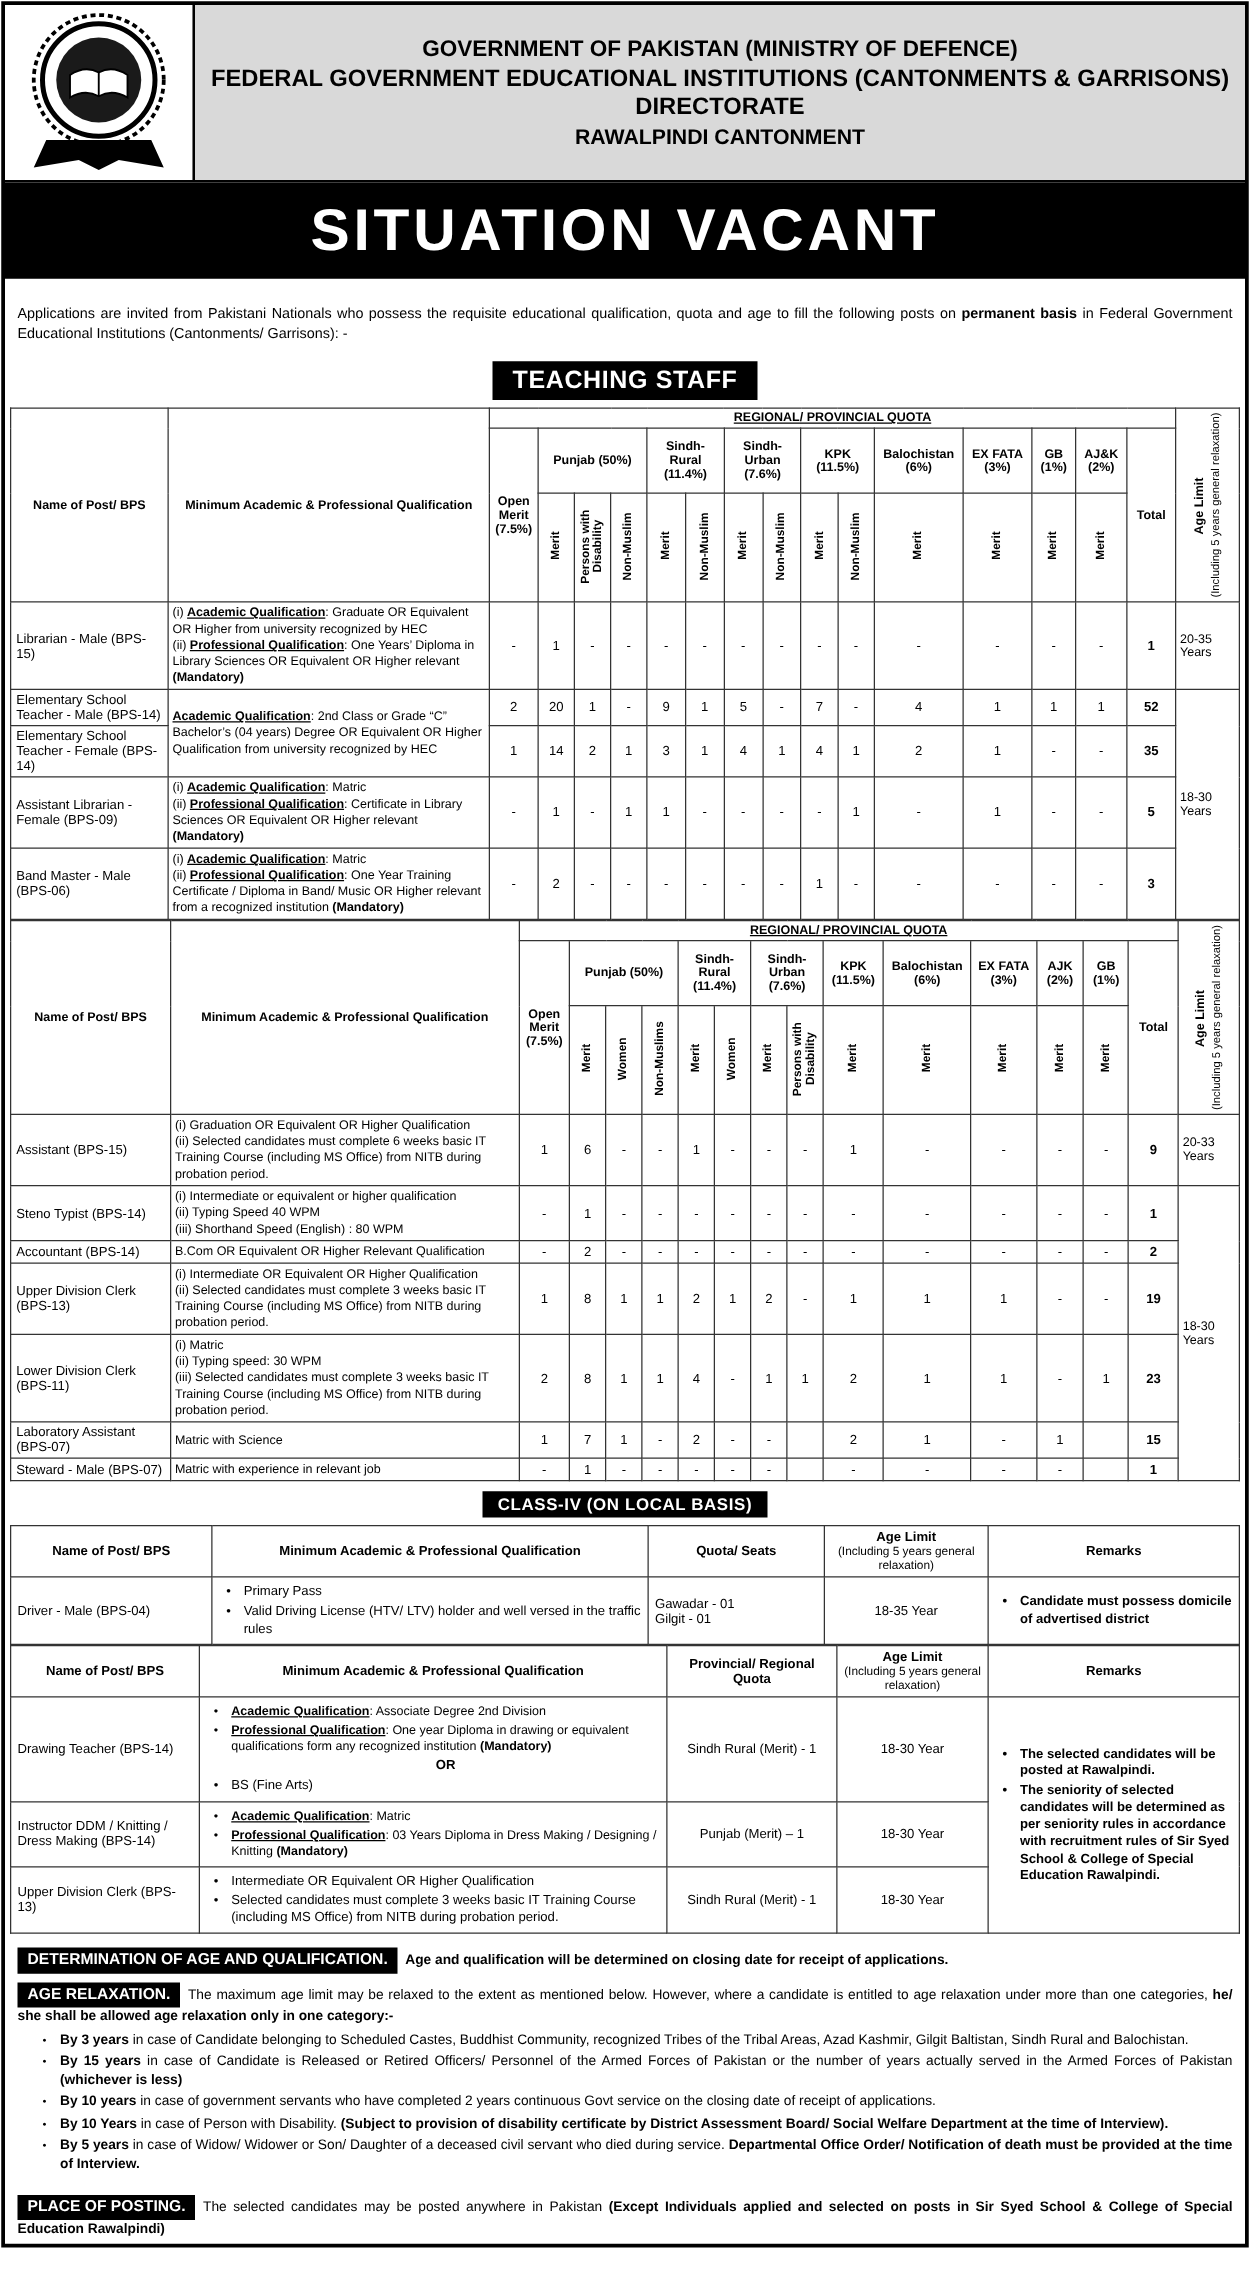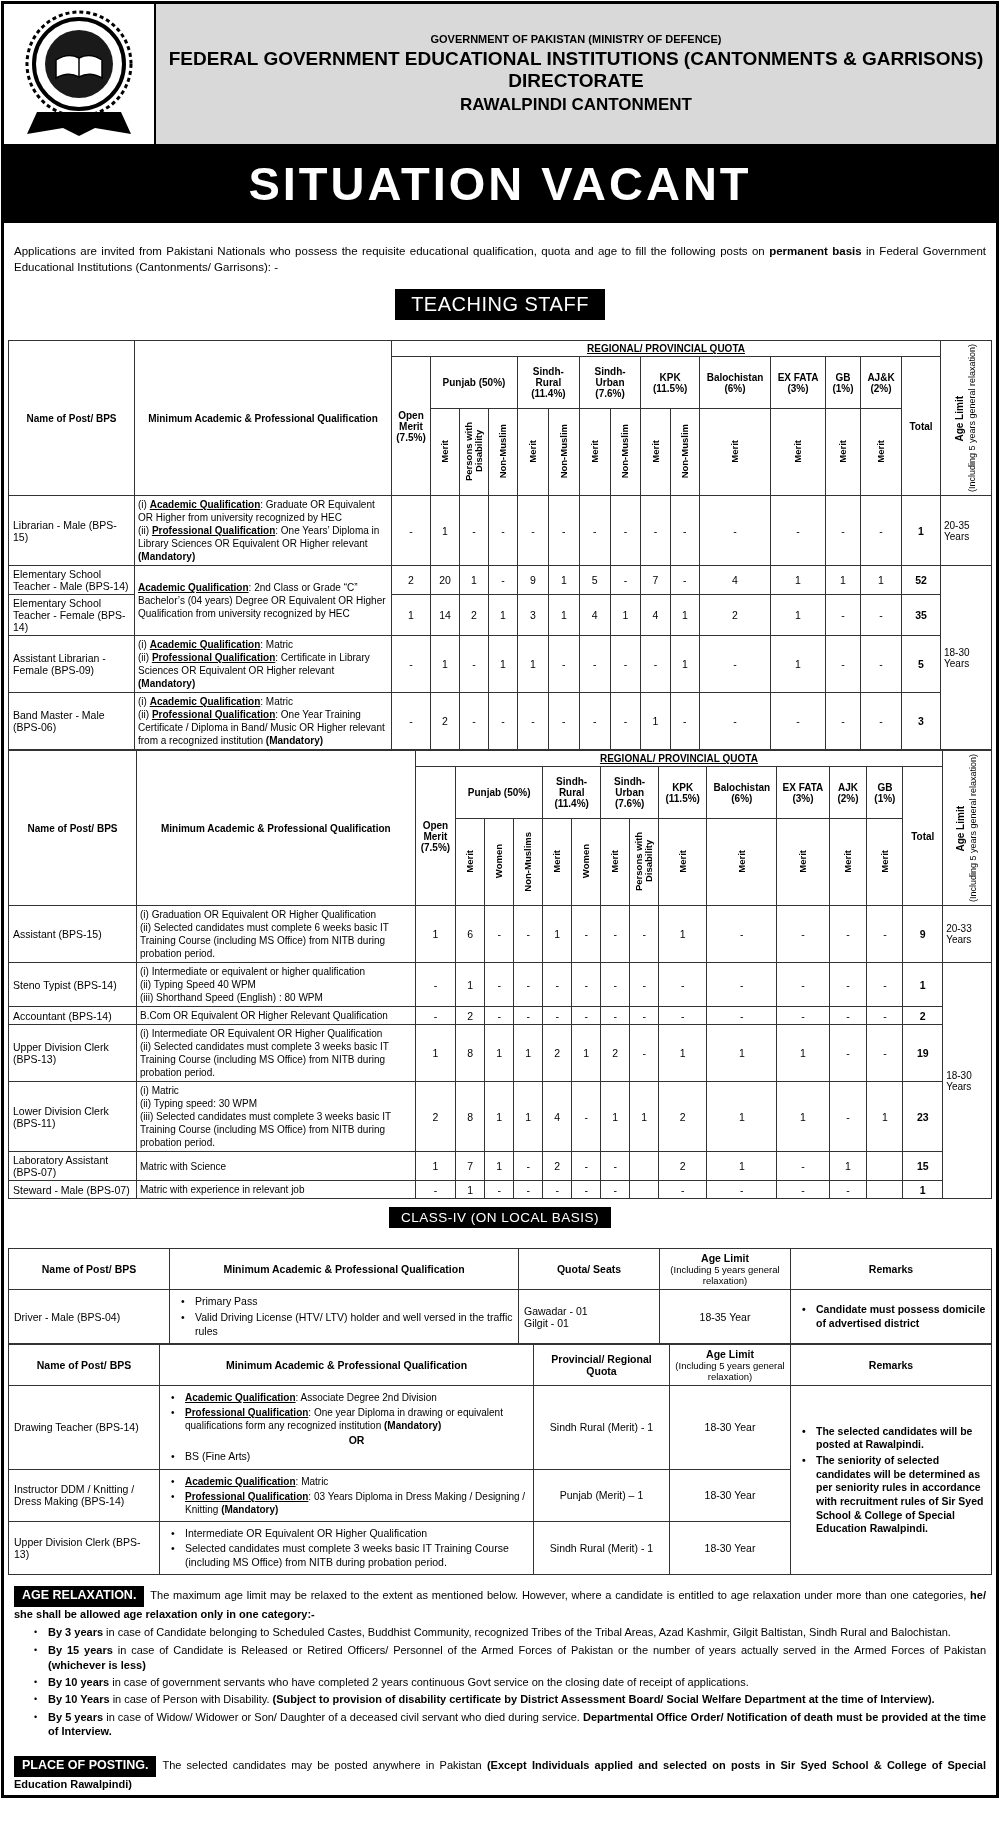--- a/index.html
+++ b/index.html
@@ -2,27 +2,27 @@
 <html><head>
 <meta charset="utf-8">
 <style>
   html,body{margin:0;padding:0;background:#fff;}
   body{font-family:"Liberation Sans",sans-serif;color:#000;width:1000px;}
   .frame{border:3px solid #000;margin:1px;background:#fff;}
   
   .masthead{display:flex;border-bottom:2px solid #000;}
   .logo-box{width:150px;background:#fff;display:flex;align-items:center;justify-content:center;padding:4px 0;}
   .title-box{flex:1;background:#d9d9d9;border-left:2px solid #000;text-align:center;padding:6px 8px;display:flex;flex-direction:column;justify-content:center;}
-  .title-box .l1{font-size:11px;font-weight:bold;}
+  .title-box .l1{font-size:18px;font-weight:bold;}
   .title-box .l2{font-size:19px;font-weight:bold;margin:3px 0;}
   .title-box .l3{font-size:17px;font-weight:bold;}
   .big-banner{background:#000;color:#fff;text-align:center;font-size:47px;font-weight:bold;letter-spacing:3px;padding:10px 0 12px 0;}
   .intro{font-size:11.5px;padding:8px 10px 2px 10px;text-align:justify;line-height:1.45;}
   
-  .sec-banner{background:#000;color:#fff;font-weight:normal;text-align:center;margin:8px auto 20px auto;padding:4px 16px;font-size:20px;width:fit-content;letter-spacing:.5px;}
+  .sec-banner{background:#000;color:#fff;font-weight:bold;text-align:center;margin:8px auto 6px auto;padding:4px 16px;font-size:20px;width:fit-content;letter-spacing:.5px;}
   .sec-banner.small{font-size:13.5px;padding:3px 12px;}
   
   table.q{border-collapse:collapse;margin:0 auto;width:984px;table-layout:auto;}
   table.q th,table.q td{border:1px solid #333;font-size:10px;padding:2px 3px;vertical-align:middle;}
   table.q th{font-weight:bold;text-align:center;}
   table.q td.name{width:118px;font-size:10.5px;padding-left:4px;}
   table.q td.qualcell{width:250px;}
   .qual{white-space:pre-line;line-height:1.3;font-size:10px;text-align:left;}
   .ku{font-weight:bold;text-decoration:underline;}
   table.q td.num{text-align:center;font-size:10.5px;min-width:22px;}
@@ -514,20 +514,21 @@
           </ul>
         </td>
         <td class="ctr">Sindh Rural (Merit) - 1</td>
         <td class="ctr">18-30 Year</td>
       </tr>
     </tbody>
   </table>
 
   <div class="sections">
 
+    <p class="secp"><span class="chip">DETERMINATION OF AGE AND QUALIFICATION.</span><b>Age and qualification will be determined on closing date for receipt of applications.</b></p>
 
     <p class="secp"><span class="chip">AGE RELAXATION.</span><span>The maximum age limit may be relaxed to the extent as mentioned below. However, where a candidate is entitled to age relaxation under more than one categories, </span><b>he/ she shall be allowed age relaxation only in one category:-</b></p>
     <ul class="dots">
       <li><b>By 3 years</b><span> in case of Candidate belonging to Scheduled Castes, Buddhist Community, recognized Tribes of the Tribal Areas, Azad Kashmir, Gilgit Baltistan, Sindh Rural and Balochistan.</span><b></b></li>
       <li><b>By 15 years</b><span> in case of Candidate is Released or Retired Officers/ Personnel of the Armed Forces of Pakistan or the number of years actually served in the Armed Forces of Pakistan </span><b>(whichever is less)</b></li>
       <li><b>By 10 years</b><span> in case of government servants who have completed 2 years continuous Govt service on the closing date of receipt of applications.</span><b></b></li>
       <li><b>By 10 Years</b><span> in case of Person with Disability. </span><b>(Subject to provision of disability certificate by District Assessment Board/ Social Welfare Department at the time of Interview).</b></li>
       <li><b>By 5 years</b><span> in case of Widow/ Widower or Son/ Daughter of a deceased civil servant who died during service. </span><b>Departmental Office Order/ Notification of death must be provided at the time of Interview.</b></li>
     </ul>
 

